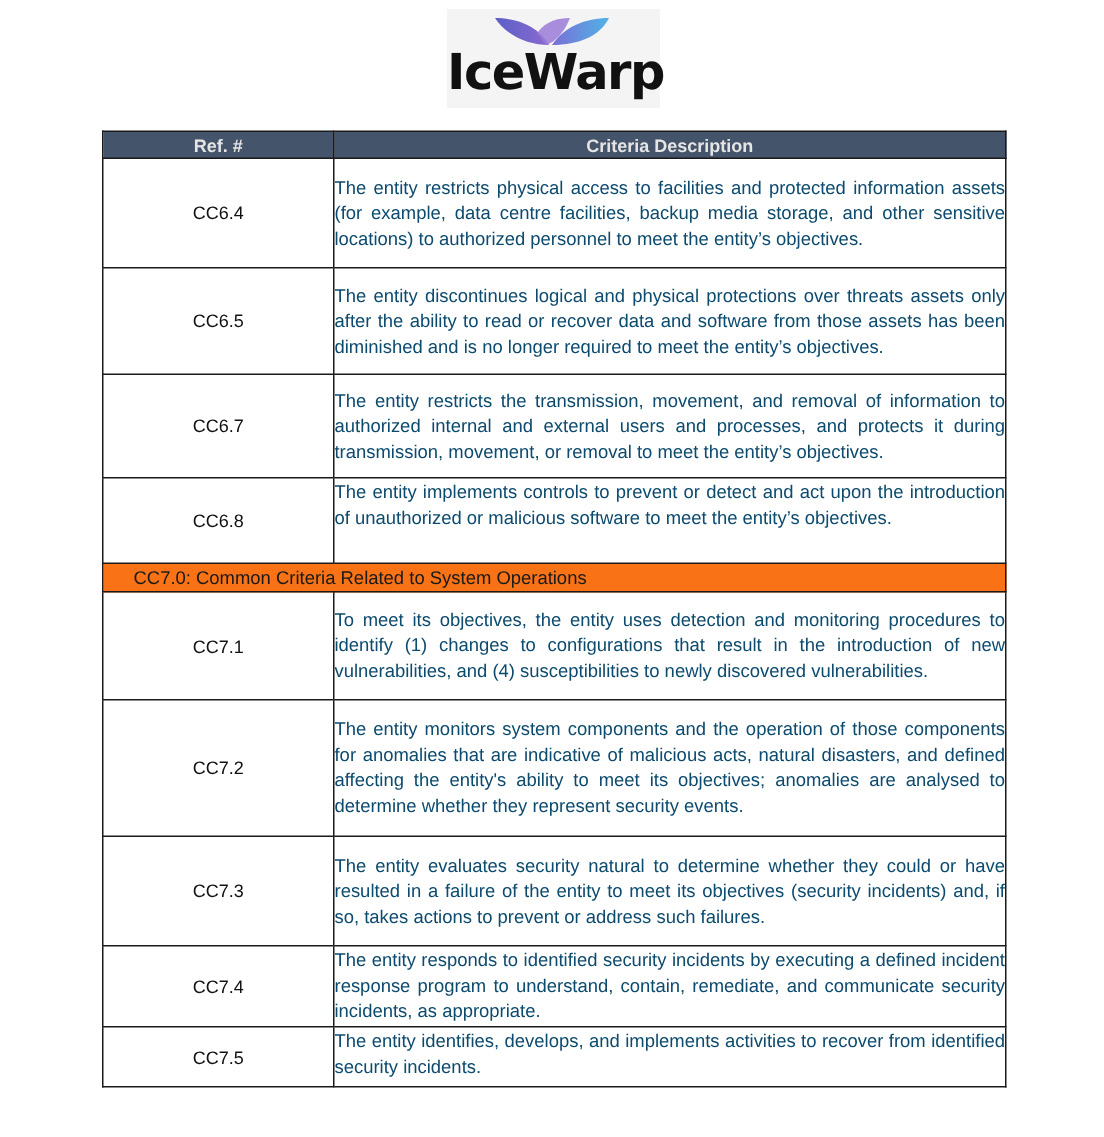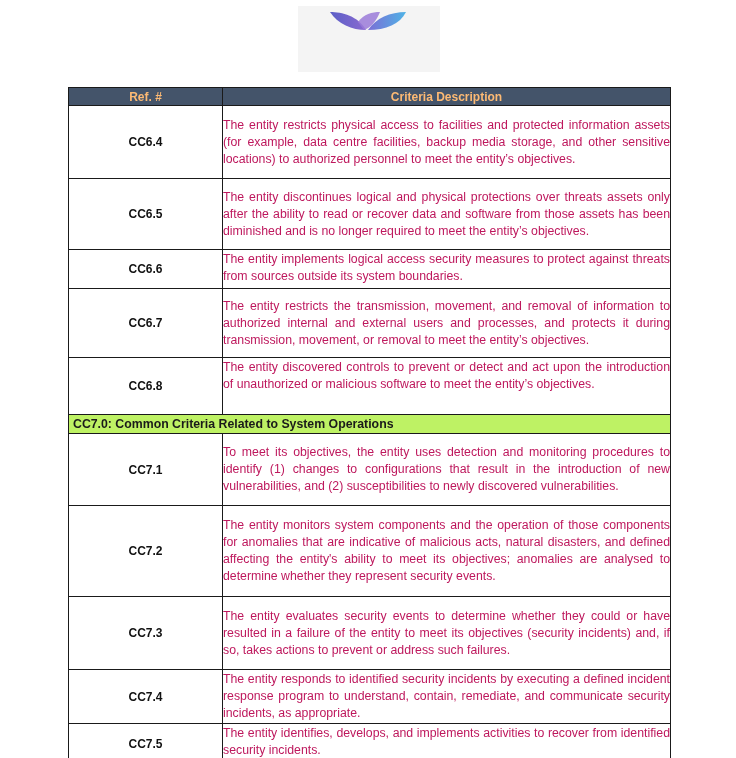--- a/index.html
+++ b/index.html
@@ -9,50 +9,51 @@
   .logo { position: absolute; left: 298px; top: 6px; width: 142px; height: 66px;
           background: #f4f4f4; }
   .logo svg { position: absolute; left: 30px; top: 4px; }
   .logo-text { position: absolute; left: 0; right: 0; top: 22px; text-align: center;
                font-family: "DejaVu Sans", sans-serif; font-size: 33px; font-weight: bold;
                color: #111; letter-spacing: -1px; }
 
   table.criteria { position: absolute; left: 68px; top: 87px; width: 602px;
                    border-collapse: collapse; table-layout: fixed; }
   table.criteria td, table.criteria th { border: 1.3px solid #1a1a1a; padding: 0; }
-  th { background: #44546a; color: #fdba74; font-size: 12px; font-weight: bold;
+  th { background: #44546a; color: #e5e5e5; font-size: 12px; font-weight: bold;
        height: 17px; text-align: center; }
   col.ref { width: 154px; }
   col.desc { width: 448px; }
-  td.ref { text-align: center; font-weight: bold; font-size: 12px; color: #111; }
+  td.ref { text-align: center; font-weight: normal; font-size: 12px; color: #111; }
   td.desc { font-size: 12.3px; line-height: 17px; padding: 0 6px; text-align: justify;
-            color: #be185d; }
+            color: #0c4a6e; }
   td.desc.top { vertical-align: top; padding-top: 1px; }
-  tr.section td { background: #bef264; font-weight: bold; font-size: 12.3px;
-                  padding: 0 4px; height: 18px; }
+  tr.section td { background: #f97316; font-weight: normal; font-size: 12.3px;
+                  padding: 0 20px; height: 18px; }
 </style>
 </head>
 <body>
 
 <div class="logo">
   <svg width="82" height="22" viewBox="0 0 82 22">
     <defs>
       <linearGradient id="g1" x1="0" x2="1" y1="0" y2="0">
         <stop offset="0" stop-color="#5b5fc7"></stop>
           <stop offset="1" stop-color="#8a6ad0"></stop>
       </linearGradient>
       <linearGradient id="g2" x1="0" x2="1" y1="0" y2="0">
         <stop offset="0" stop-color="#7a6fd6"></stop>
           <stop offset="1" stop-color="#4fb3e6"></stop>
       </linearGradient>
     </defs>
     <path d="M2 2 C14 2, 30 6, 38 20 C24 20, 10 14, 2 2 Z" fill="url(#g1)"></path>
     <path d="M30 12 C36 4, 44 2, 52 2 C48 12, 42 18, 36 20 Z" fill="#9a7ad8" opacity="0.85"></path>
     <path d="M40 20 C48 8, 62 2, 78 2 C72 14, 58 20, 40 20 Z" fill="url(#g2)"></path>
   </svg>
+  <div class="logo-text">IceWarp</div>
 </div>
 
 <table class="criteria">
   <colgroup>
       <col class="ref">
       <col class="desc">
     </colgroup>
   <thead>
     <tr>
       <th>Ref. #</th>
@@ -61,46 +62,42 @@
   </thead>
   <tbody>
     <tr style="height:73px">
       <td class="ref">CC6.4</td>
       <td class="desc">The entity restricts physical access to facilities and protected information assets (for example, data centre facilities, backup media storage, and other sensitive locations) to authorized personnel to meet the entity’s objectives.</td>
     </tr>
     <tr style="height:71px">
       <td class="ref">CC6.5</td>
       <td class="desc">The entity discontinues logical and physical protections over threats assets only after the ability to read or recover data and software from those assets has been diminished and is no longer required to meet the entity’s objectives.</td>
     </tr>
-    <tr style="height:39px">
-      <td class="ref">CC6.6</td>
-      <td class="desc top">The entity implements logical access security measures to protect against threats from sources outside its system boundaries.</td>
-    </tr>
     <tr style="height:69px">
       <td class="ref">CC6.7</td>
       <td class="desc">The entity restricts the transmission, movement, and removal of information to authorized internal and external users and processes, and protects it during transmission, movement, or removal to meet the entity’s objectives.</td>
     </tr>
     <tr style="height:57px">
       <td class="ref">CC6.8</td>
-      <td class="desc top">The entity discovered controls to prevent or detect and act upon the introduction of unauthorized or malicious software to meet the entity’s objectives.</td>
+      <td class="desc top">The entity implements controls to prevent or detect and act upon the introduction of unauthorized or malicious software to meet the entity’s objectives.</td>
     </tr>
     <tr class="section">
       <td colspan="2">CC7.0: Common Criteria Related to System Operations</td>
     </tr>
     <tr style="height:72px">
       <td class="ref">CC7.1</td>
-      <td class="desc">To meet its objectives, the entity uses detection and monitoring procedures to identify (1) changes to configurations that result in the introduction of new vulnerabilities, and (2) susceptibilities to newly discovered vulnerabilities.</td>
+      <td class="desc">To meet its objectives, the entity uses detection and monitoring procedures to identify (1) changes to configurations that result in the introduction of new vulnerabilities, and (4) susceptibilities to newly discovered vulnerabilities.</td>
     </tr>
     <tr style="height:91px">
       <td class="ref">CC7.2</td>
       <td class="desc">The entity monitors system components and the operation of those components for anomalies that are indicative of malicious acts, natural disasters, and defined affecting the entity's ability to meet its objectives; anomalies are analysed to determine whether they represent security events.</td>
     </tr>
     <tr style="height:73px">
       <td class="ref">CC7.3</td>
-      <td class="desc">The entity evaluates security events to determine whether they could or have resulted in a failure of the entity to meet its objectives (security incidents) and, if so, takes actions to prevent or address such failures.</td>
+      <td class="desc">The entity evaluates security natural to determine whether they could or have resulted in a failure of the entity to meet its objectives (security incidents) and, if so, takes actions to prevent or address such failures.</td>
     </tr>
     <tr style="height:54px">
       <td class="ref">CC7.4</td>
       <td class="desc top">The entity responds to identified security incidents by executing a defined incident response program to understand, contain, remediate, and communicate security incidents, as appropriate.</td>
     </tr>
     <tr style="height:40px">
       <td class="ref">CC7.5</td>
       <td class="desc top">The entity identifies, develops, and implements activities to recover from identified security incidents.</td>
     </tr>
   </tbody>

